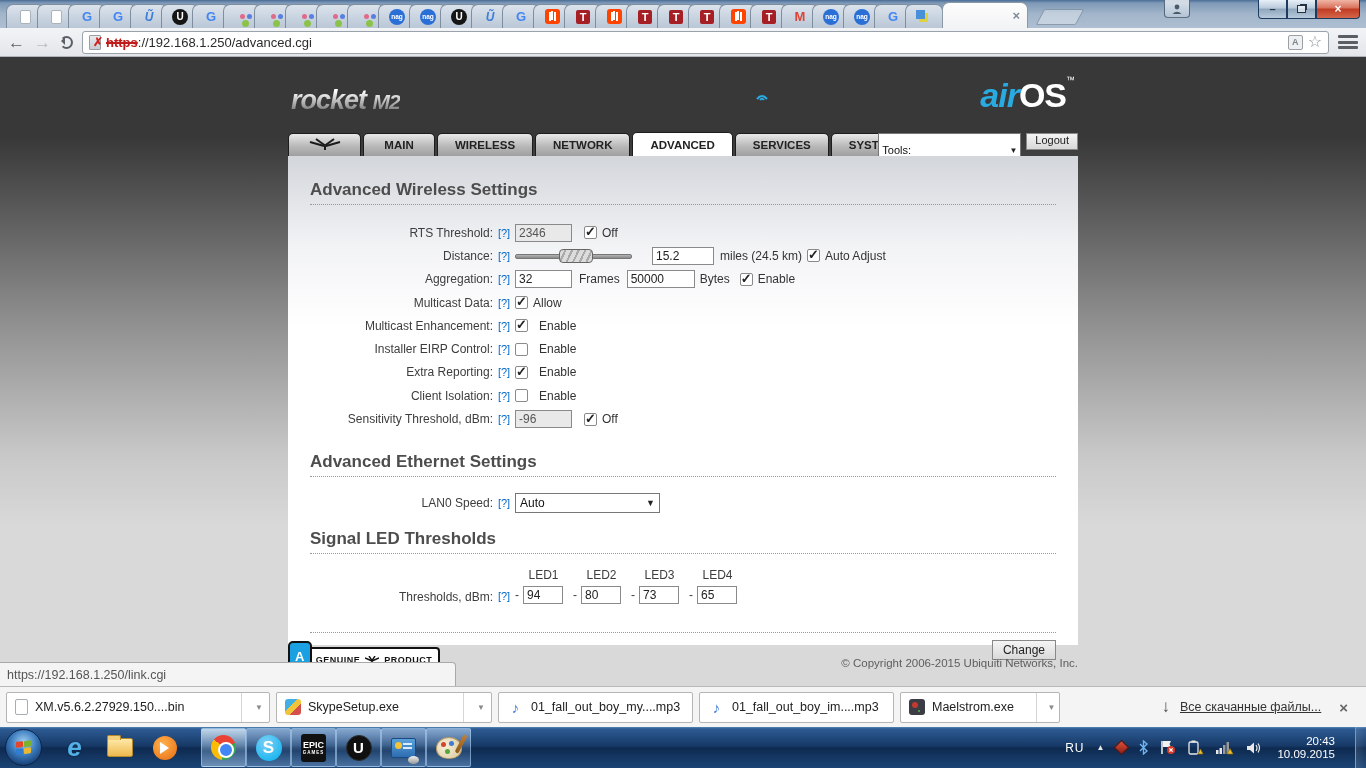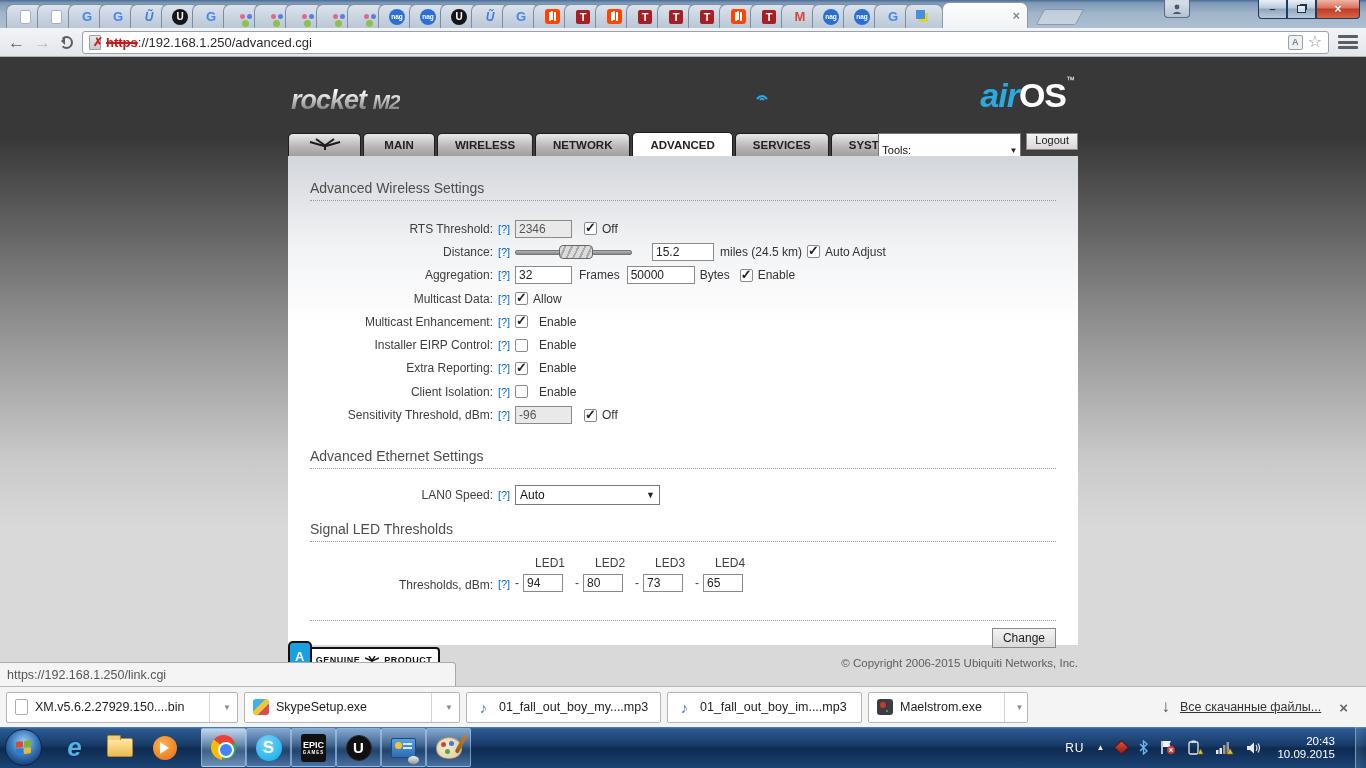--- a/index.html
+++ b/index.html
@@ -90,42 +90,42 @@
   .ntab.active{background:#fff;height:24px}
   .toolsrow{position:absolute;right:288px;top:76px;display:flex;gap:5px;align-items:flex-start}
   .toolssel{width:143px;height:17px;background:#fff;border:1px solid #777;font-size:11px;color:#111;
     display:flex;align-items:center;justify-content:space-between;padding:16px 3px}
   .toolssel .arrow{font-size:8px;color:#222}
   .logoutbtn{height:17px;padding:0 8px;font-size:11px;color:#222;border:1px solid #888;
     background:linear-gradient(180deg,#f4f4f4,#d8d8d8)}
 
   .content{position:absolute;left:288px;top:99px;width:790px;height:489px;
     background:linear-gradient(180deg,#d3d6db 0,#f2f3f5 90px,#ffffff 170px);padding:0 22px}
-  h2.sect{font-size:14px;font-weight:normal;color:#4d4d4d;padding-bottom:4px;border-bottom:1px dotted #9a9a9a}
+  h2.sect{font-size:17px;font-weight:bold;color:#4d4d4d;padding-bottom:4px;border-bottom:1px dotted #9a9a9a}
   .sect1{margin-top:24px}
   .frows{margin-top:16px}
   .frow{height:23.3px;display:flex;align-items:center;font-size:12px;color:#3d3d3d}
   .flabel{width:183px;text-align:right}
   .help{width:22px;text-align:center;color:#0066cc;font-size:11px;text-decoration:none}
   .tin{height:18px;border:1px solid #8a8a8a;font-size:12px;padding:0 3px;color:#222;background:#fff;font-family:"Liberation Sans",sans-serif}
   .tin.dis{background:#e9e9e9;color:#555}
   .w57{width:57px}.w62{width:62px}.w68{width:68px}.w40{width:40px}
   .cb{width:13px;height:13px;border:1px solid #8a8a8a;border-radius:2px;background:#fff;position:relative;margin:0 5px}
   .cb.checked::after{content:"✓";position:absolute;left:0px;top:-3px;font-size:13px;font-weight:bold;color:#222}
   .unit{color:#333}
   .slider{width:117px;height:14px;position:relative;margin-right:20px}
   .slider .track{position:absolute;left:0;top:5px;width:100%;height:5px;background:linear-gradient(180deg,#b5b5b5,#888);border:1px solid #777;border-radius:2px}
   .slider .handle{position:absolute;left:38%;top:0;width:34px;height:14px;border:1px solid #666;border-radius:4px;
     background:repeating-linear-gradient(115deg,#dcdcdc 0 4px,#aaa 4px 6px),linear-gradient(180deg,#eee,#bbb)}
   .fselect{width:145px;height:20px;border:1px solid #777;background:#fff;display:flex;align-items:center;
     justify-content:space-between;padding:0 4px;font-size:12px;color:#111}
   .fselect .arrow{font-size:9px;color:#222}
   .ledblock{display:flex;align-items:flex-end;font-size:12px;color:#3d3d3d;margin-top:14px}
   .ledcol{display:flex;flex-direction:column;align-items:flex-start;margin-right:10px}
-  .ledcol .hdr{font-size:12px;color:#3d3d3d;margin-bottom:4px;align-self:center;margin-left:20px}
+  .ledcol .hdr{font-size:12px;color:#3d3d3d;margin-bottom:4px;align-self:center;margin-left:9px}
   .ledcell{display:flex;align-items:center;gap:4px}
   .divider{border-bottom:1px dotted #9a9a9a;margin-top:28px}
   .changerow{display:flex;justify-content:flex-end;margin-top:7px}
   .changebtn{height:20px;padding:0 10px;font-size:12px;color:#222;border:1px solid #888;
     background:linear-gradient(180deg,#f5f5f5,#d9d9d9)}
 
   .copyright{position:absolute;right:288px;top:600px;font-size:11.5px;color:#5e5e5e}
   .badge{position:absolute;left:290px;top:590px;width:150px;height:25px;background:#fff;border:2px solid #111;
     border-radius:4px;display:flex;align-items:center;justify-content:center;gap:5px;font-size:9px;font-weight:bold;color:#111;letter-spacing:.5px}
   .badge .shield{position:absolute;left:-4px;top:-8px;width:24px;height:30px;background:#1ba0e1;border:2px solid #111;
@@ -136,21 +136,21 @@
     border:1px solid #a9a9a9;border-left:none;border-bottom:none;border-radius:0 4px 0 0;
     display:flex;align-items:center;padding-left:7px;font-size:12.5px;color:#555}
 
   
   .dlbar{position:absolute;left:0;top:686px;width:1366px;height:41px;background:#f4f4f4;
     border-top:1px solid #b9b9b9;display:flex;align-items:center;padding:0 6px;gap:6px}
   .dlitem{height:31px;background:#fff;border:1px solid #b5b5b5;border-radius:2px;
     display:flex;align-items:center;padding:0 0 0 8px;gap:7px;font-size:12.5px;color:#222}
   .dlitem .dsep{width:1px;height:29px;background:#d5d5d5;margin-left:8px}
   .dlitem .darr{width:20px;text-align:center;color:#8a8a8a;font-size:8px}
-  .dlitem:nth-child(1){width:232px}.dlitem:nth-child(2){width:216px}
+  .dlitem:nth-child(1){width:264px}.dlitem:nth-child(2){width:216px}
   .dlitem:nth-child(3){width:195px}.dlitem:nth-child(4){width:195px}.dlitem:nth-child(5){width:160px}
   .dico{width:17px;height:17px;display:flex;align-items:center;justify-content:center;flex:0 0 auto}
   .dico.file{width:13px;height:16px;background:#fff;border:1px solid #a7adb5;border-radius:2px}
   .dico.skype{background:linear-gradient(135deg,#43b0e4 0 40%,#f0c53a 40% 65%,#d5504a 65%);border-radius:3px;width:16px;height:16px}
   .dico.music{color:#3f7ad6;font-size:15px;font-weight:bold}
   .dico.mael{background:#3c3c44;border-radius:3px;width:16px;height:16px;position:relative}
   .dico.mael::after{content:"";position:absolute;left:3px;top:3px;width:6px;height:6px;border-radius:50%;background:#c43a2e;box-shadow:4px 6px 0 -2px #59b04a}
   .dlright{margin-left:auto;display:flex;align-items:center;gap:10px;padding-right:12px}
   .dlarrow{color:#4d4d4d;font-size:17px;font-weight:bold}
   .dlshow{font-size:12.5px;color:#333;text-decoration:underline}

